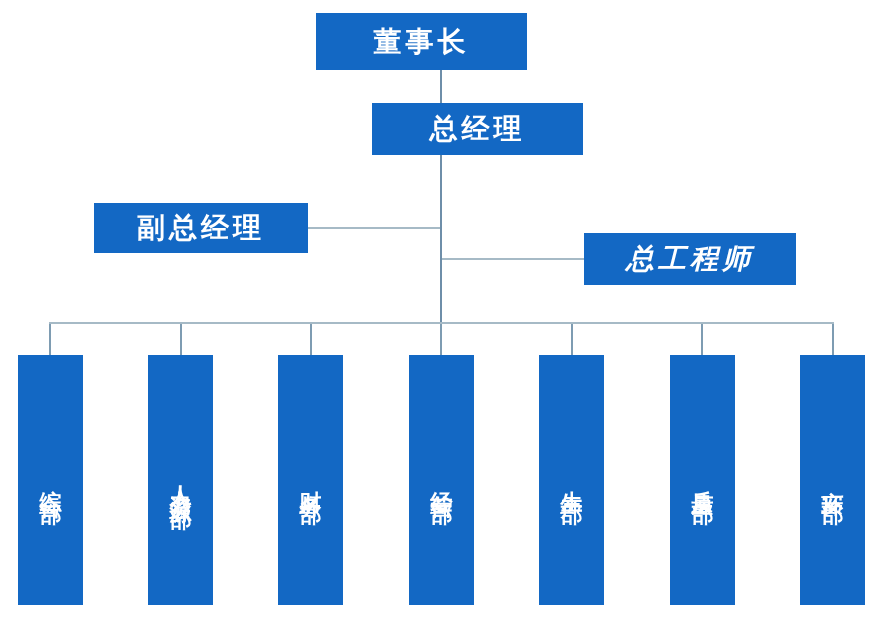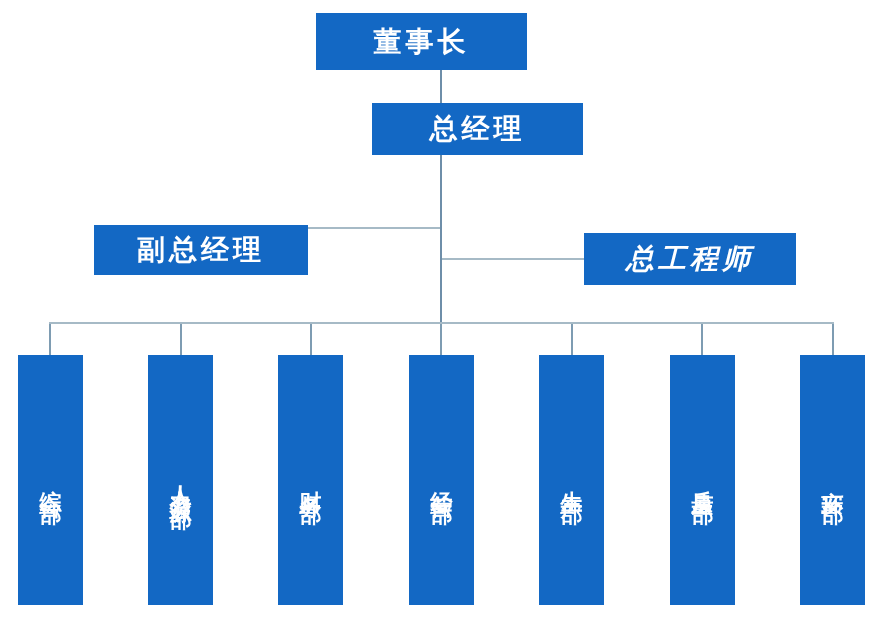--- a/index.html
+++ b/index.html
@@ -42,21 +42,21 @@
   .line {
     position: absolute;
   }
   .line.v { width: 2px; background: #6E8EA9; }
   .line.h { height: 2px; background: #A6BAC6; }
   .line.stub { width: 2px; background: #7E9CB2; }
 
   
   .n-chairman { left: 316px; top: 13px;  width: 211px; height: 57px; }
   .n-gm       { left: 336px; top: 103px; width: 211px; height: 52px; margin-left: 36px; }
-  .n-dgm      { left: 94px;  top: 203px; width: 214px; height: 50px; margin-top: 22px; }
+  .n-dgm      { left: 94px;  top: 203px; width: 214px; height: 50px; }
   .n-ce       { left: 584px; top: 233px; width: 212px; height: 52px; font-style: italic; }
 
   .d0 { left: 18px; }
   .d1 { left: 148px; }
   .d2 { left: 278px; }
   .d3 { left: 409px; }
   .d4 { left: 539px; }
   .d5 { left: 670px; }
   .d6 { left: 800px; }
 

